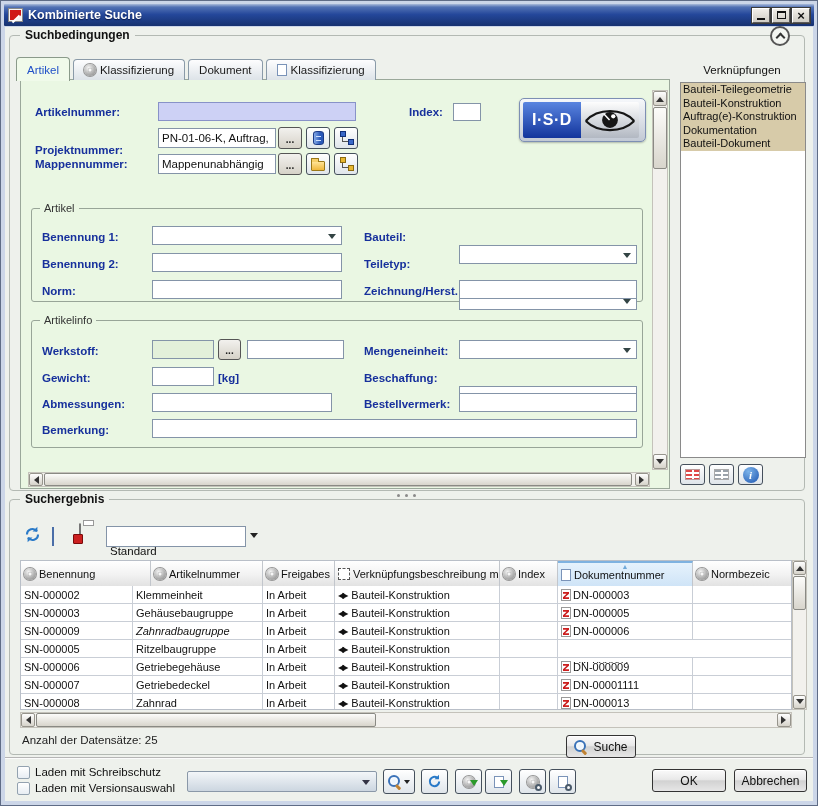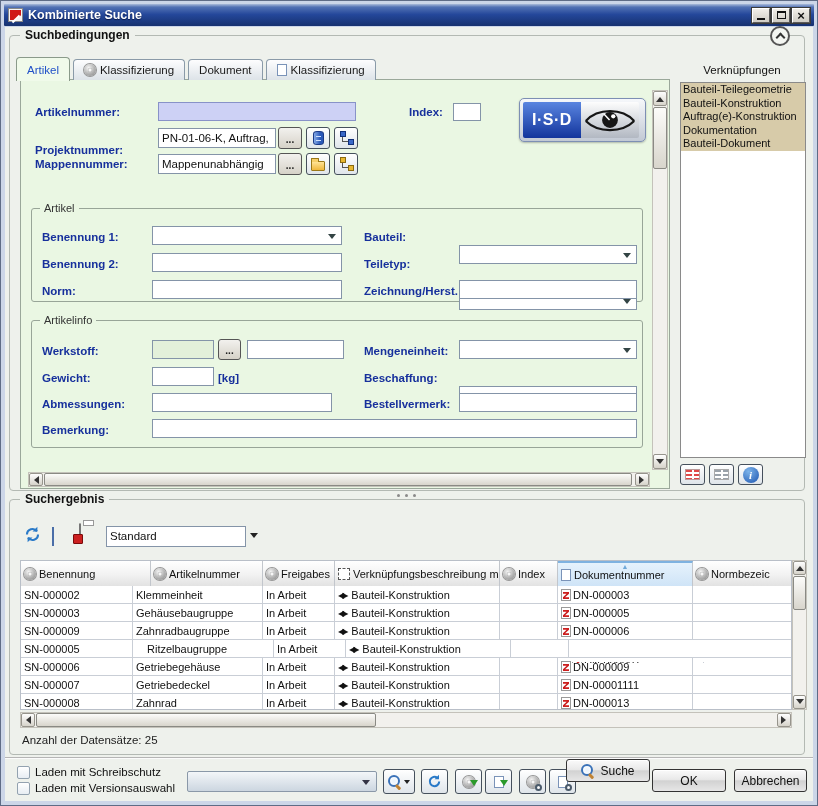--- a/index.html
+++ b/index.html
@@ -352,21 +352,21 @@
       <div class="abs" style="left:14px;top:26px;width:20px;height:20px">
         <svg width="17" height="17" viewBox="0 0 16 16">
           <path d="M13.2 8a5.2 5.2 0 0 1-9.4 3" fill="none" stroke="#2a7ac8" stroke-width="2"></path>
           <path d="M2.8 8a5.2 5.2 0 0 1 9.4-3" fill="none" stroke="#2a7ac8" stroke-width="2"></path>
           <path d="M12.6 0.6 v4.6 h-4.6 z" fill="#2a7ac8"></path>
           <path d="M3.4 15.4 v-4.6 h4.6 z" fill="#2a7ac8"></path>
         </svg>
       </div>
       <div class="abs" style="left:42px;top:28px"><span class="img-icon"></span></div>
       <div class="abs" style="left:69px;top:24px"><span class="print-icon"></span></div>
-      <div class="tin abs" style="left:96px;top:26px;width:140px;height:21px;padding-top:3px">Standard</div>
+      <div class="tin abs" style="left:96px;top:26px;width:140px;height:21px;padding-top:18px">Standard</div>
       <div class="abs" style="left:240px;top:33px;width:0;height:0;border:4px solid transparent;border-top:5px solid #222"></div>
 
       <div class="grid" style="left:10px;top:60px;width:772px;height:150px" id="grid">
           <div class="thead">
             <div class="th" style="width: 130px;">
               <span class="gear-icon"></span>
               <span>Benennung</span>
             </div>
             <div class="th" style="width: 112px;">
               <span class="gear-icon"></span>
@@ -441,21 +441,21 @@
               <span>DN-000005</span>
             </div>
             <div class="td" style="width: 110px;">
               <span></span>
             </div>
           </div>
           <div class="tr">
             <div class="td" style="width: 112px;">
               <span>SN-000009</span>
             </div>
-            <div class="td" style="width: 130px;">
+            <div class="td" style="width: 130px; font-style: italic;">
               <span>Zahnradbaugruppe</span>
             </div>
             <div class="td" style="width: 72px;">
               <span>In Arbeit</span>
             </div>
             <div class="td" style="width: 165px;">
               <span class="lg">◀▶</span>
               <span>Bauteil-Konstruktion</span>
             </div>
             <div class="td" style="width: 58px;">
@@ -466,21 +466,21 @@
               <span>DN-000006</span>
             </div>
             <div class="td" style="width: 110px;">
               <span></span>
             </div>
           </div>
           <div class="tr">
             <div class="td" style="width: 112px;">
               <span>SN-000005</span>
             </div>
-            <div class="td" style="width: 130px; margin-left: 11px;">
+            <div class="td" style="width: 130px;">
               <span>Ritzelbaugruppe</span>
             </div>
             <div class="td" style="width: 72px;">
               <span>In Arbeit</span>
             </div>
             <div class="td" style="width: 165px;">
               <span class="lg">◀▶</span>
               <span>Bauteil-Konstruktion</span>
             </div>
             <div class="td" style="width: 58px;">
@@ -633,21 +633,21 @@
           <span class="mini-mag"></span>
         </span>
     </div>
     <div class="icon-btn" style="left:544px;top:742px;width:27px;height:25px">
       <span class="combo-icon">
           <span class="page-icon"></span>
           <span class="mini-mag"></span>
         </span>
     </div>
 
-    <div class="push-btn" style="left:561px;top:732px;width:84px">
+    <div class="push-btn" style="left:561px;top:708px;width:70px">
       <span class="mag"></span>
       <span>Suche</span>
     </div>
     <div class="push-btn" style="left:647px;top:742px;width:74px">
       <span>OK</span>
     </div>
     <div class="push-btn" style="left:729px;top:742px;width:73px">
       <span>Abbrechen</span>
     </div>
   </div>

